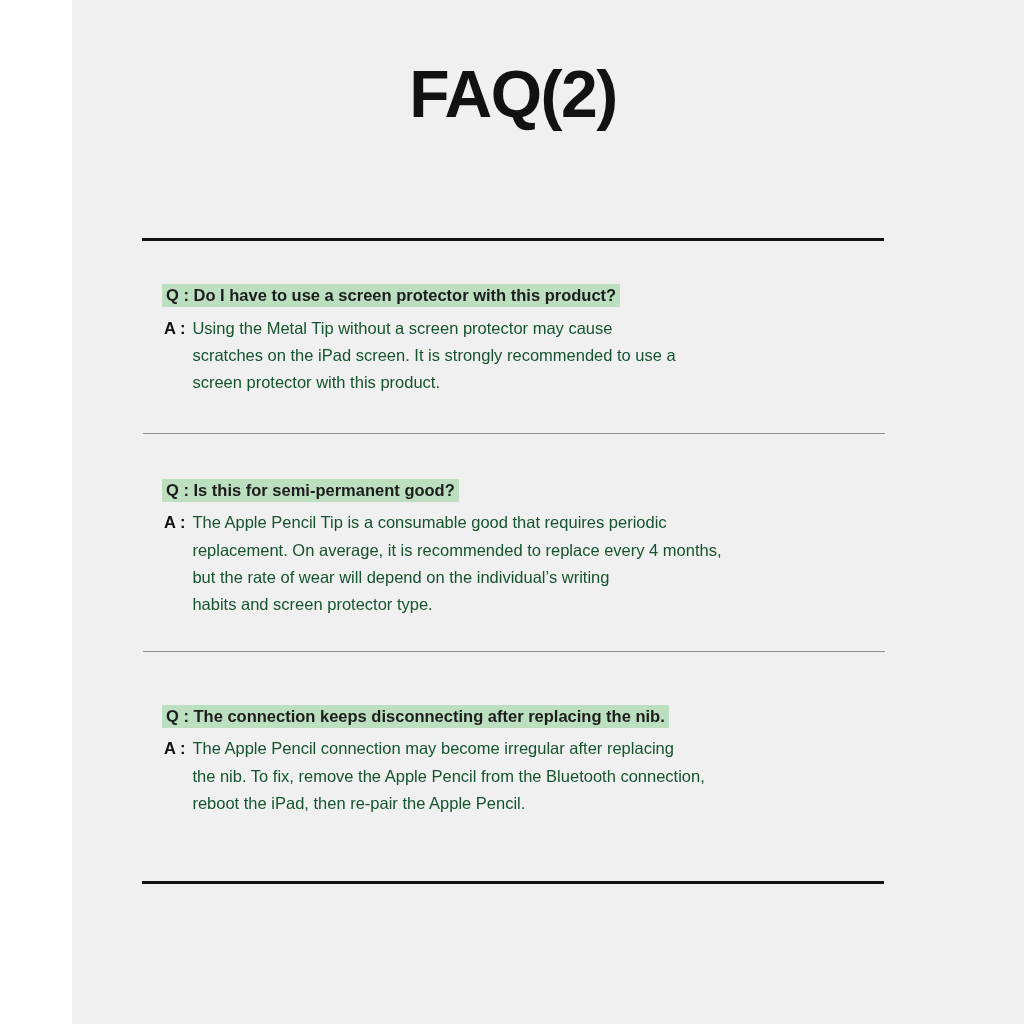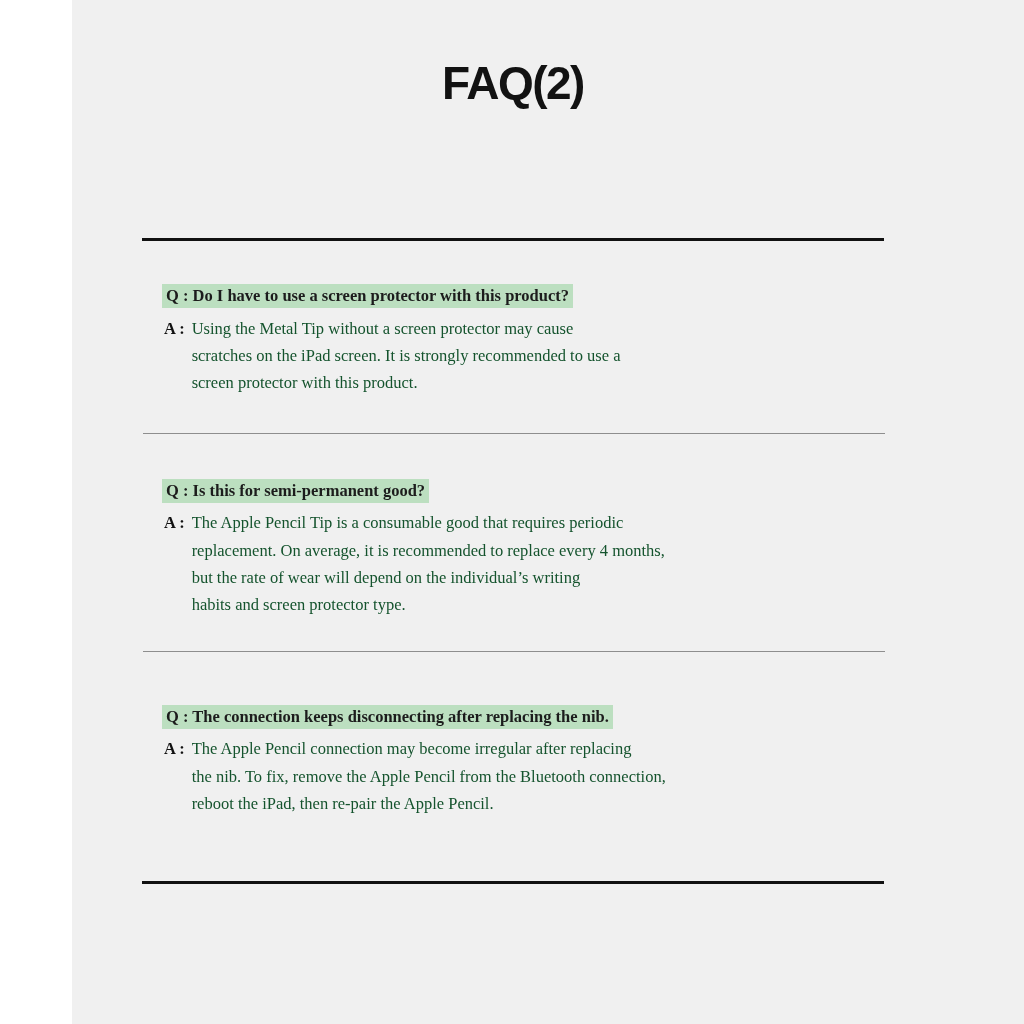--- a/index.html
+++ b/index.html
@@ -17,34 +17,33 @@
     position: absolute;
     left: 72px;
     top: 0;
     width: 952px;
     height: 1024px;
     background: #f0f0f0;
     box-sizing: border-box;
   }
   .title {
     text-align: center;
-    font-size: 46px;
+    font-size: 66px;
     font-weight: 700;
     letter-spacing: -1.5px;
     color: #121212;
     margin: 0;
     padding-top: 56px;
     padding-right: 70px;
   }
   .faq-wrap {
     position: absolute;
     left: 70px;
     top: 238px;
     width: 742px;
-    font-family: Liberation Serif, serif;
   }
   .rule-top {
     border-top: 3px solid #111111;
     width: 742px;
   }
   .rule-bottom {
     border-top: 3px solid #111111;
     width: 742px;
     margin-top: 26px;
   }

